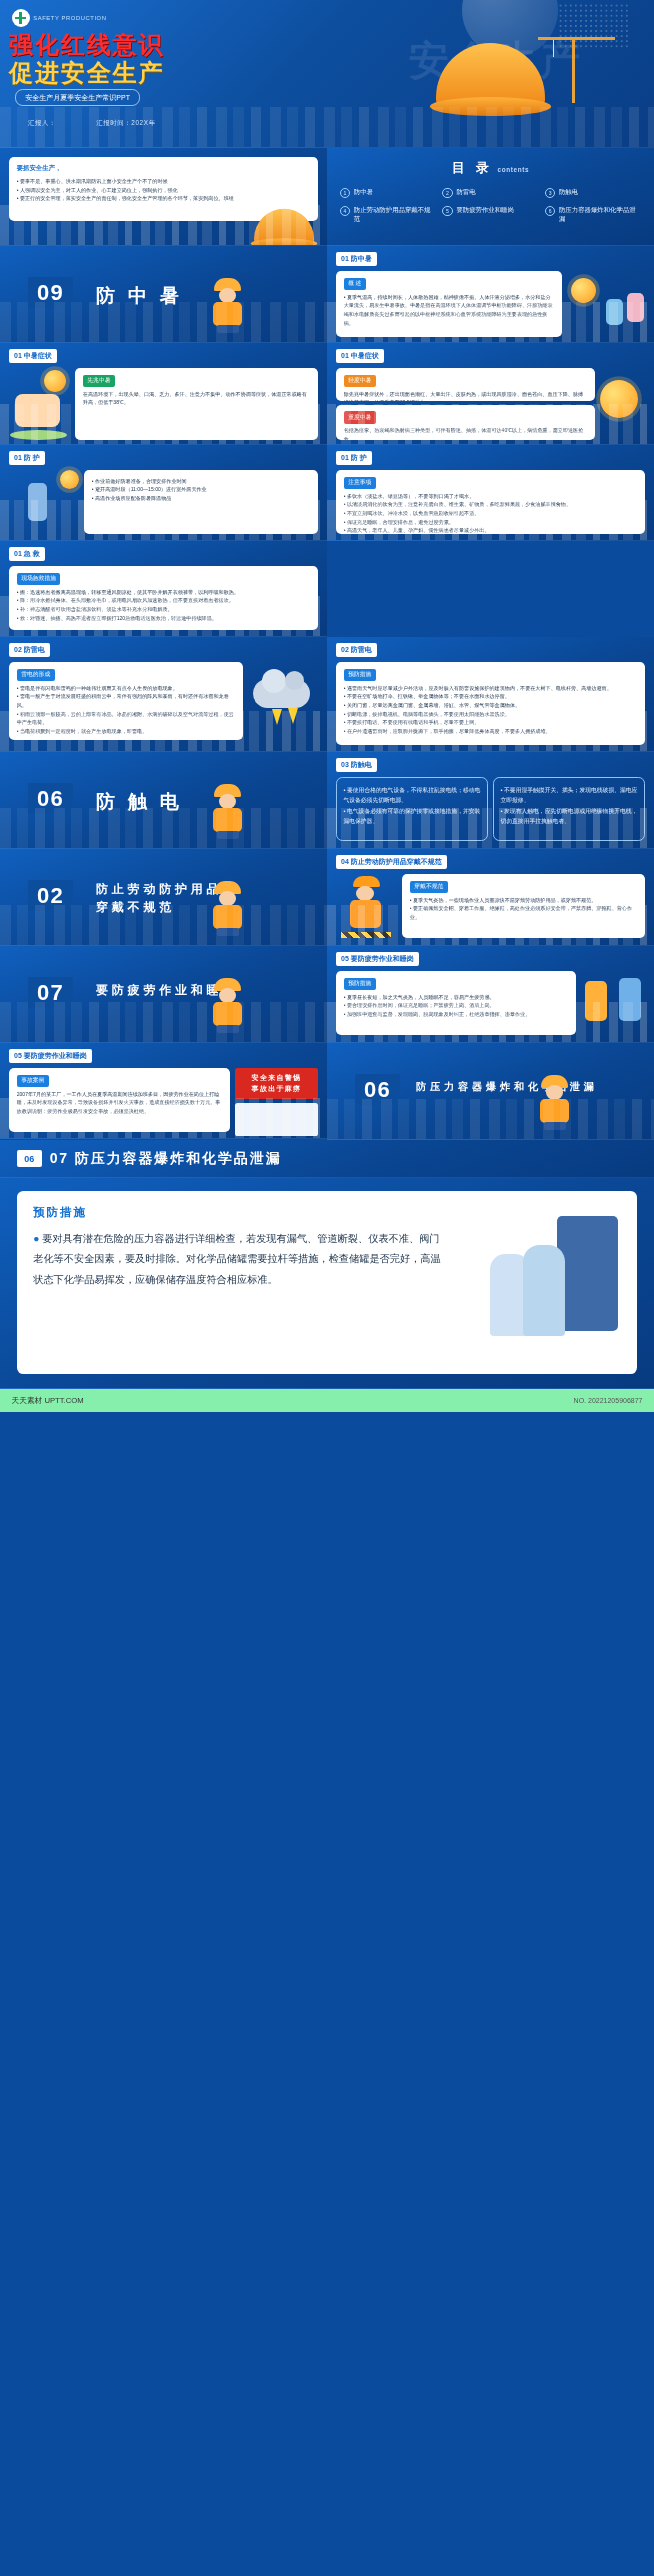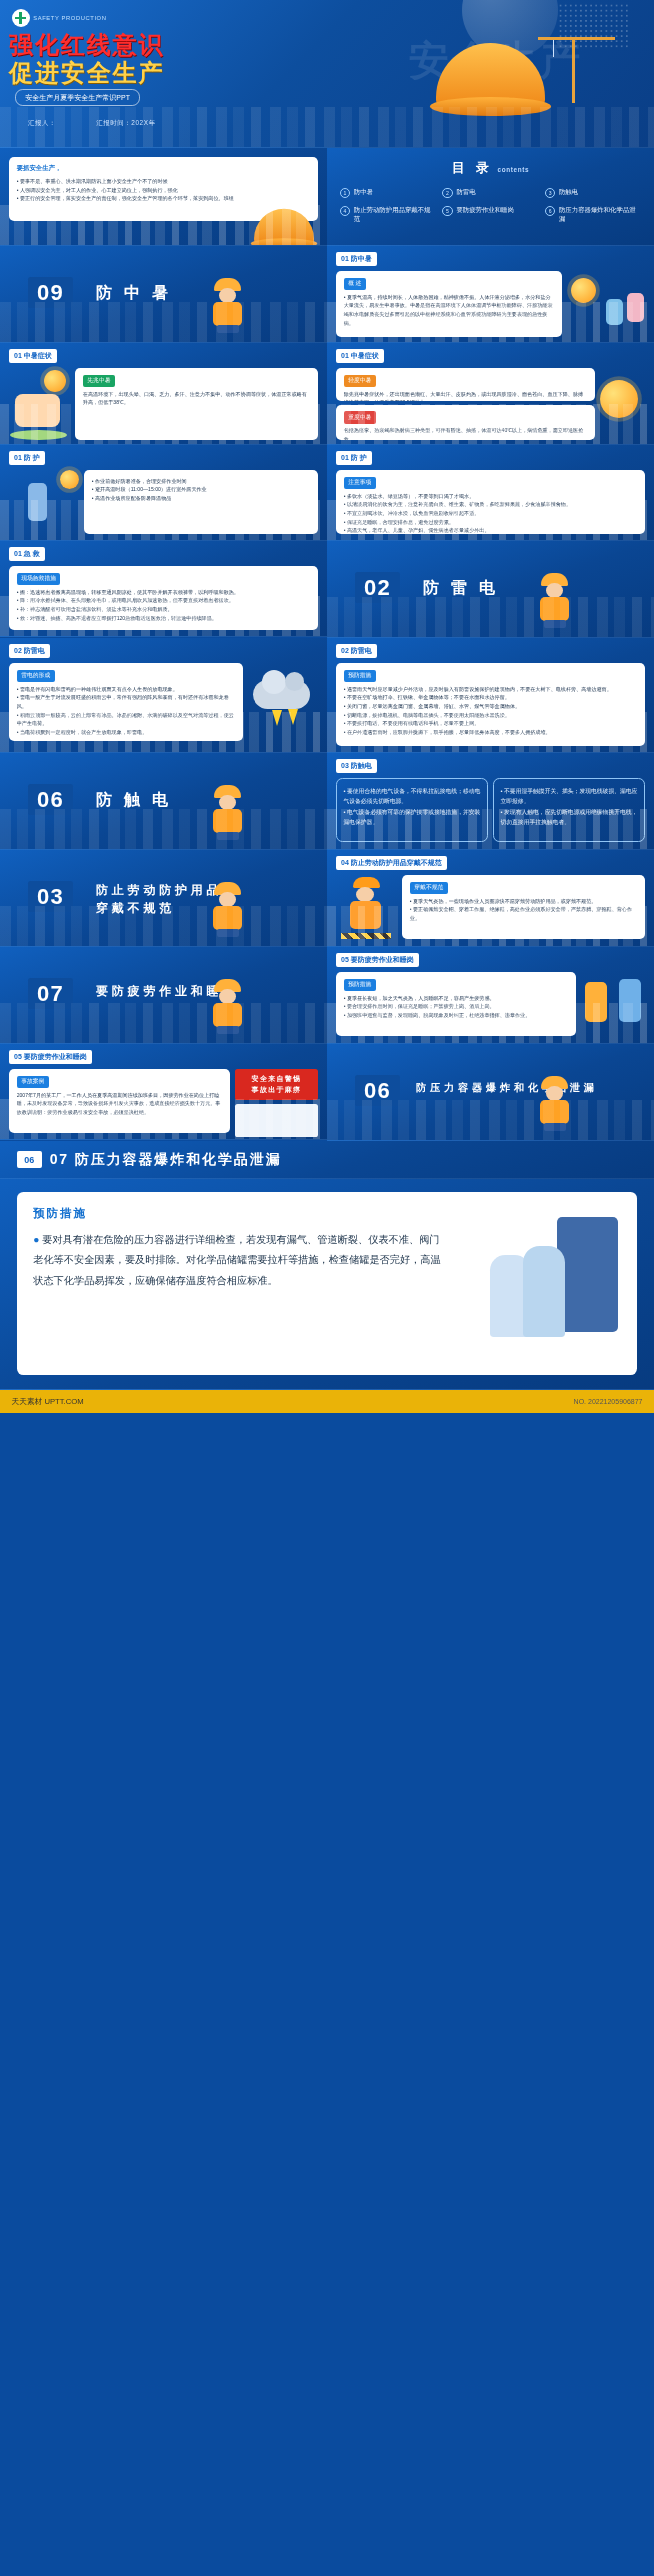--- a/index.html
+++ b/index.html
@@ -99,21 +99,21 @@
   .toc .grid { display:grid; grid-template-columns:repeat(3,1fr); gap:7.7px 6.4px; margin-top:11.5px; }
   .toc .item { display:flex; align-items:flex-start; gap:3.8px; font-size:6.4px; color:#eaf3ff; }
   .toc .num { flex:0 0 auto; width:10.2px;height:10.2px;border-radius:50%;border:0.6px solid #9fd0ff;
      font-size:5.1px; display:flex;align-items:center;justify-content:center;color:#cfe7ff;}
   .toc .item b{font-weight:normal;}
 
   
   .divider { height:97px; }
   .divider .big { position:absolute; left:28px; top:31px; font-size:22px; font-weight:bold;
      background:#0d4d9d; color:#fff; padding:2.6px 9px; border-radius:2.6px; letter-spacing:1.3px;}
-  .divider .dttl { position:absolute; left:96px; top:37px; font-size:16px; font-weight:bold; letter-spacing:3.8px;}
+  .divider .dttl { position:absolute; left:96px; top:37px; font-size:19px; font-weight:bold; letter-spacing:3.8px;}
   .worker { position:absolute; right:77px; bottom:9px; width:45px; height:55px; }
   .worker .hat{position:absolute;left:9px;top:0;width:27px;height:12.8px;background:#ffb13a;border-radius:13.4px 13.4px 1.9px 1.9px;}
   .worker .head{position:absolute;left:14px;top:10.2px;width:16.6px;height:15.3px;background:#f6cfa8;border-radius:50%;}
   .worker .body{position:absolute;left:7.7px;top:24px;width:29px;height:24px;background:#ffa224;border-radius:5.1px;}
   .worker .leg{position:absolute;left:11.5px;top:47px;width:22px;height:7.7px;background:#1f4f96;border-radius:1.9px;}
 
   
   .sun { width:35px;height:35px;border-radius:50%;background:radial-gradient(circle at 35% 35%,#ffe27a,#ff9b1a);
      box-shadow:0 0 0 3.8px rgba(255,190,60,.25); }
   .cloud { width:57px;height:29px;background:#cdd9e6;border-radius:16.6px;position:relative;}
@@ -125,21 +125,21 @@
   .redban { background:#d9281f; color:#fff; text-align:center; padding:5.1px 6.4px; border-radius:2.6px;
      font-size:8.3px; font-weight:bold; line-height:1.5; letter-spacing:1.3px;}
 
   
   .bigcard { background:#fff; color:#22384f; border-radius:6.4px; padding:14px 16.6px; }
   .bigcard .h { color:#1470cf; font-size:11.5px; font-weight:bold; letter-spacing:1.9px; margin-bottom:9px;}
   .bigcard p { font-size:10.2px; line-height:2; }
   .bigcard .dot { color:#1470cf; font-weight:bold; }
 
   
-  .footer { height:23px; background:#eab308; color:#333; display:flex; align-items:center;
+  .footer { height:23px; background:#86efac; color:#333; display:flex; align-items:center;
      justify-content:space-between; padding:0 11.5px; font-size:7.7px; }
   .footer .no { color:#555; font-size:7px; }
 
   .tiny { font-size:5.1px; line-height:1.7; }
   .rounded-note{border:1.3px solid #8fc4f5;border-radius:6.4px;padding:6.4px;font-size:5.8px;line-height:1.8;color:#eaf4ff;}
 </style>
 </head>
 <body>
 
 <div class="page">
@@ -324,31 +324,20 @@
       <div class="card" style="margin-top:5.1px;height:64px;overflow:hidden;">
         <span class="lbl-pill">现场急救措施</span>
         <div class="tiny" style="white-space:pre-line">• 搬：迅速将患者搬离高温现场，转移至通风阴凉处，使其平卧并解开衣领裤带，以利呼吸和散热。
 • 降：用冷水擦拭身体、在头部敷冷毛巾，或用电风扇吹风加速散热，但不要直接对着患者猛吹。
 • 补：神志清醒者可饮用含盐清凉饮料、淡盐水等补充水分和电解质。
 • 救：对昏迷、抽搐、高热不退者应立即拨打120急救电话送医救治，转运途中持续降温。</div>
       </div>
       <div class="skyline light"></div>
     </div>
 
-    <div class="slide half divider">
-      <div class="big">02</div>
-      <div class="dttl">防 雷 电</div>
-      <div class="worker">
-          <i class="hat"></i>
-          <i class="head"></i>
-          <i class="body"></i>
-          <i class="leg"></i>
-        </div>
-      <div class="skyline"></div>
-    </div>
   </div>
 
   <div class="row">
     <div class="slide half" style="height:115px;padding:6.4px 9px;">
       <div class="tag">02 防雷电</div>
       <div style="display:flex;gap:5.1px;margin-top:5.1px;">
         <div class="card" style="flex:1;height:78px;overflow:hidden;">
           <span class="lbl-pill">雷电的形成</span>
           <div class="tiny" style="white-space:pre-line">• 雷电是伴有闪电和雷鸣的一种雄伟壮观而又有点令人生畏的放电现象。
 • 雷电一般产生于对流发展旺盛的积雨云中，常伴有强烈的阵风和暴雨，有时还伴有冰雹和龙卷风。
@@ -399,21 +388,21 @@
 • 电气设备必须有可靠的保护接零或接地措施，并安装漏电保护器。</div>
         <div class="rounded-note" style="flex:1;height:64px;overflow:hidden;white-space:pre-line">• 不要用湿手触摸开关、插头；发现电线破损、漏电应立即报修。
 • 发现有人触电，应先切断电源或用绝缘物挑开电线，切勿直接用手拉拽触电者。</div>
       </div>
       <div class="skyline light"></div>
     </div>
   </div>
 
   <div class="row">
     <div class="slide half divider">
-      <div class="big">03</div>
+      <div class="big">02</div>
       <div class="dttl" style="top:31px;font-size:12px;white-space:pre-line;line-height:1.5;">防止劳动防护用品
 穿戴不规范</div>
       <div class="worker">
           <i class="hat"></i>
           <i class="head"></i>
           <i class="body"></i>
           <i class="leg"></i>
         </div>
       <div class="skyline"></div>
     </div>

